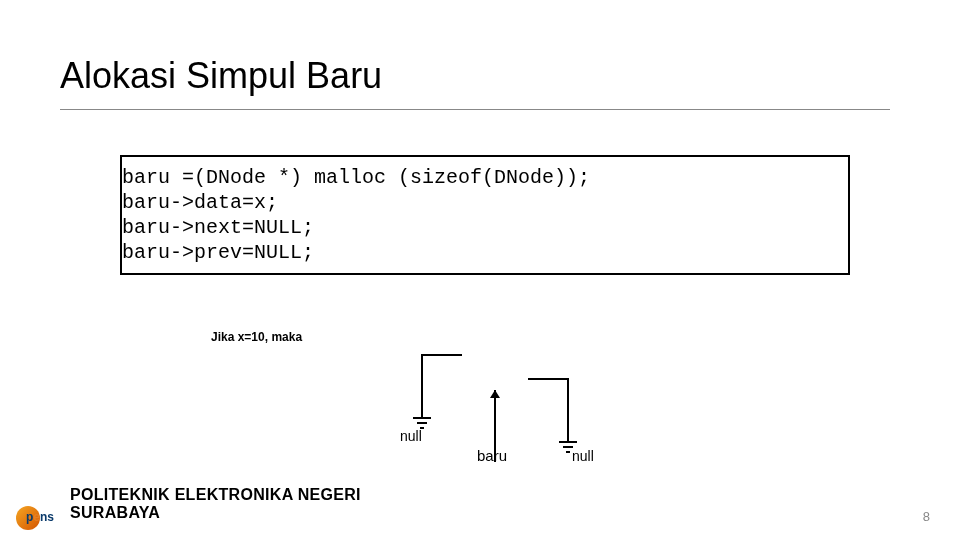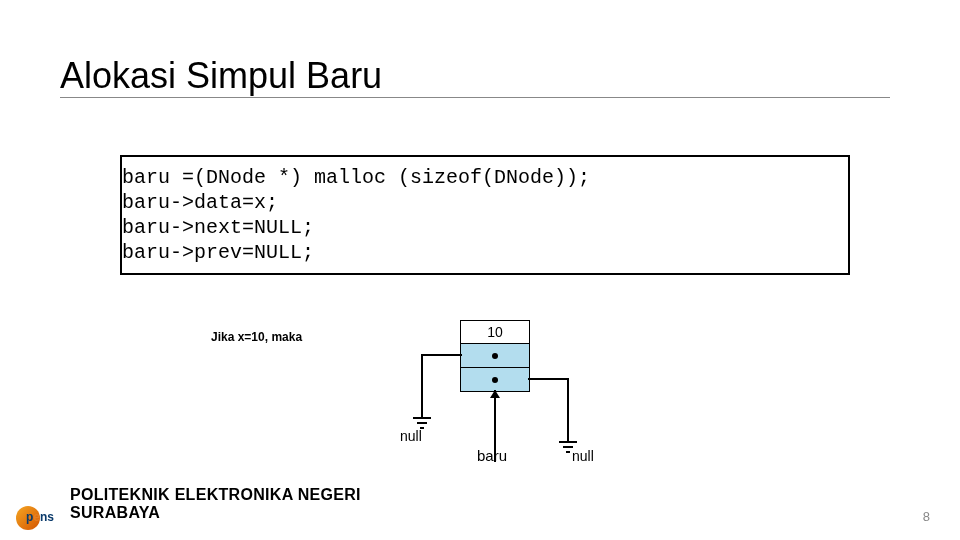--- a/index.html
+++ b/index.html
@@ -1,20 +1,20 @@
 <!DOCTYPE html>
 <html><head>
 <meta charset="utf-8">
 <style>
   * { box-sizing: border-box; margin: 0; padding: 0; }
   html, body { width: 960px; height: 540px; background: #fff; font-family: "Segoe UI", Arial, sans-serif; position: relative; }
 
   .slide { width: 960px; height: 540px; position: relative; }
 
-  .title { position: absolute; left: 60px; top: 55px; width: 830px; font-size: 36px; font-weight: 300; color: #000; border-bottom: 1px solid #888; padding-bottom: 0; }
+  .title { position: absolute; left: 60px; top: 55px; width: 830px; font-size: 36px; font-weight: 300; color: #000; border-bottom: 1px solid #888; padding-bottom: 12px; }
 
   .codebox { position: absolute; left: 120px; top: 155px; width: 730px; border: 2px solid #000; padding: 8px 0; font-family: "Courier New", monospace; font-size: 20px; line-height: 1.25; white-space: pre; }
 
   .caption { position: absolute; left: 211px; top: 330px; font-family: Arial, sans-serif; font-size: 12px; font-weight: bold; }
 
   .diagram { position: absolute; left: 400px; top: 320px; width: 200px; height: 160px; }
 
   .node { position: absolute; left: 60px; top: 0; width: 70px; }
   .node .cell { border: 1.5px solid #000; height: 24px; display: flex; align-items: center; justify-content: center; font-family: Arial, sans-serif; font-size: 14px; }
   .node .cell.data { background: #ffffff; }
@@ -61,29 +61,20 @@
   <div class="title">Alokasi Simpul Baru</div>
 
   <div class="codebox">baru =(DNode *) malloc (sizeof(DNode));
 baru-&gt;data=x;
 baru-&gt;next=NULL;
 baru-&gt;prev=NULL;</div>
 
   <div class="caption">Jika x=10, maka</div>
 
   <div class="diagram">
-    <div class="node">
-      <div class="cell data">10</div>
-      <div class="cell ptr">
-        <span class="dot" style="position:static;"></span>
-      </div>
-      <div class="cell ptr2">
-        <span class="dot" style="position:static;"></span>
-      </div>
-    </div>
 
     <div class="arrow-prev">
       <div class="horiz"></div>
         <div class="vert"></div>
       <div class="gnd1"></div>
         <div class="gnd2"></div>
         <div class="gnd3"></div>
     </div>
 
     <div class="arrow-next">

